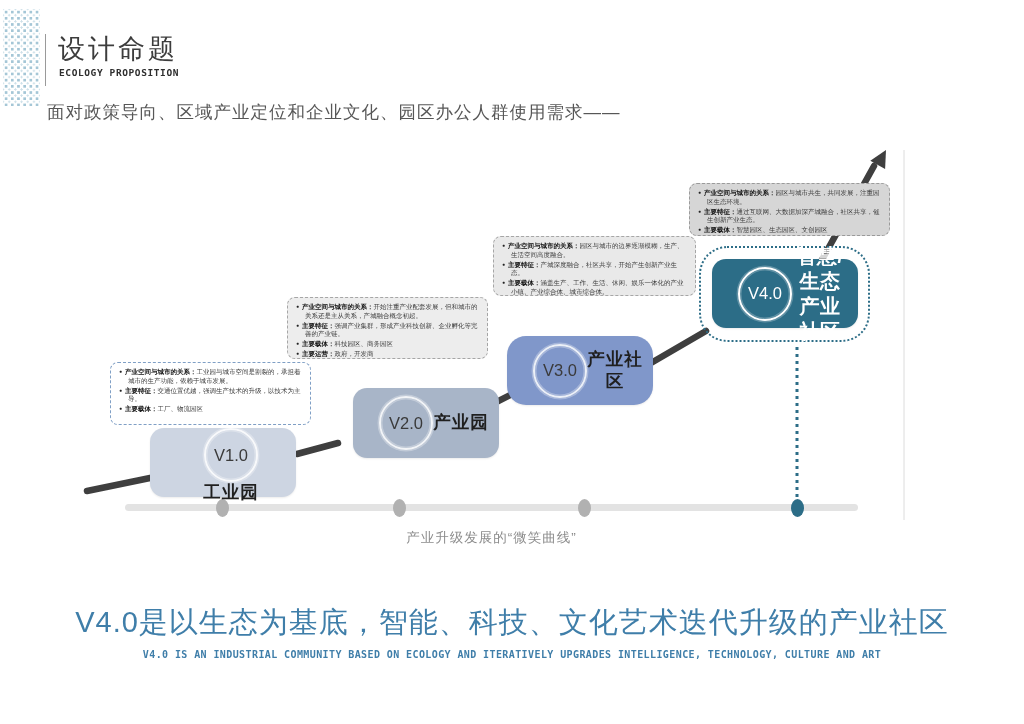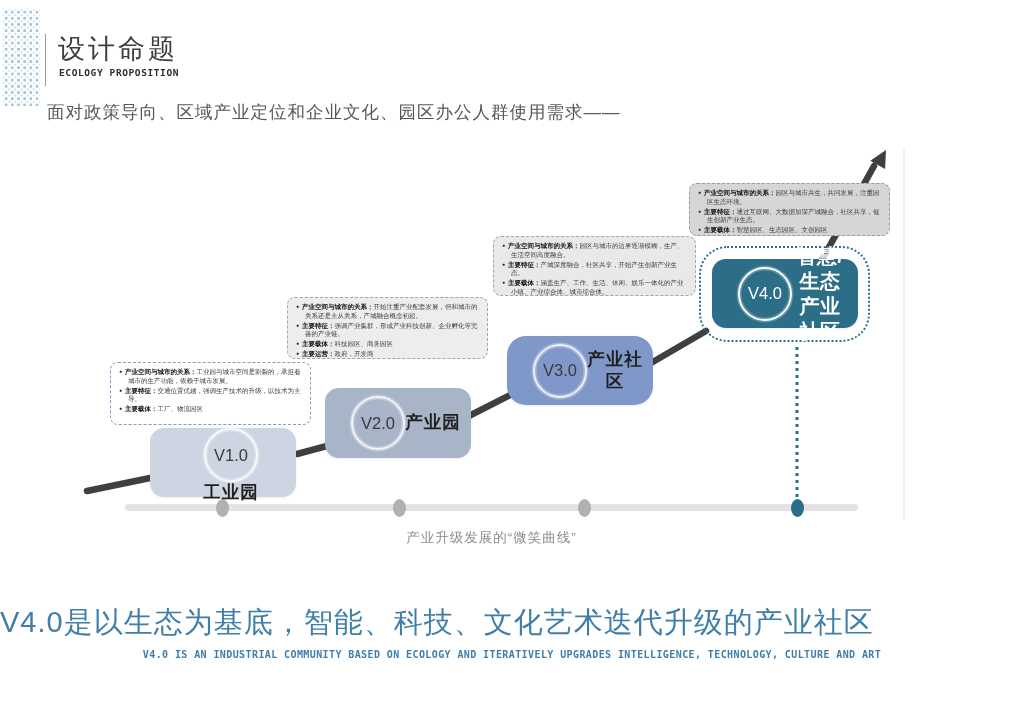--- a/index.html
+++ b/index.html
@@ -67,21 +67,21 @@
 
   .dotted-frame { left:699px; top:246px; width:171px; height:96px; border:2.5px dotted #2c6d87;
     border-radius:28px; z-index:2; box-sizing:border-box; }
 
   
   .timeline-bar { left:125px; top:504px; width:733px; height:7px; background:#e3e3e3; border-radius:4px; z-index:1; }
   .timeline-dot { width:13px; height:18px; border-radius:50%; top:499px; background:#b1b1b1; z-index:2; }
   .caption { left:125px; top:529px; width:733px; text-align:center; font-size:13.5px; color:#8c8c8c; letter-spacing:1px; }
 
   
-  .headline-zh { left:0; top:603px; width:1024px; text-align:left; font-size:29px;
+  .headline-zh { left:0; top:603px; width:1024px; text-align:center; font-size:29px;
     letter-spacing:1px; font-weight:500; color:#3f7ea9; }
   .headline-en { left:0; top:649px; width:1024px; text-align:center; font-size:10px; font-weight:bold;
     letter-spacing:.4px; color:#3f7ea9; font-family:"DejaVu Sans Mono", monospace; }
 </style>
 </head>
 <body>
 
 <div class="slide">
 
   <div class="abs logo-dots"></div>
@@ -127,21 +127,21 @@
     <div class="note"><b>主要特征：</b><span>通过互联网、大数据加深产城融合，社区共享，催生创新产业生态。</span></div>
     <div class="note"><b>主要载体：</b><span>智慧园区、生态园区、文创园区</span></div>
   </div>
 
   <div class="abs stage stage--v1" style="background-color: rgb(205, 213, 226); flex-direction: column;">
     <div class="stage-circle">
         <span>V1.0</span>
       </div>
     <div class="stage-label">工业园</div>
   </div>
-  <div class="abs stage stage--v2" style="background-color: rgb(168, 181, 200);">
+  <div class="abs stage stage--v2" style="background-color: rgb(168, 181, 200); margin-left: 28px;">
     <div class="stage-circle">
         <span>V2.0</span>
       </div>
     <div class="stage-label">产业园</div>
   </div>
   <div class="abs stage stage--v3" style="background-color: rgb(128, 151, 202); border-radius: 19px;">
     <div class="stage-circle">
         <span>V3.0</span>
       </div>
     <div class="stage-label">产业社区</div>

